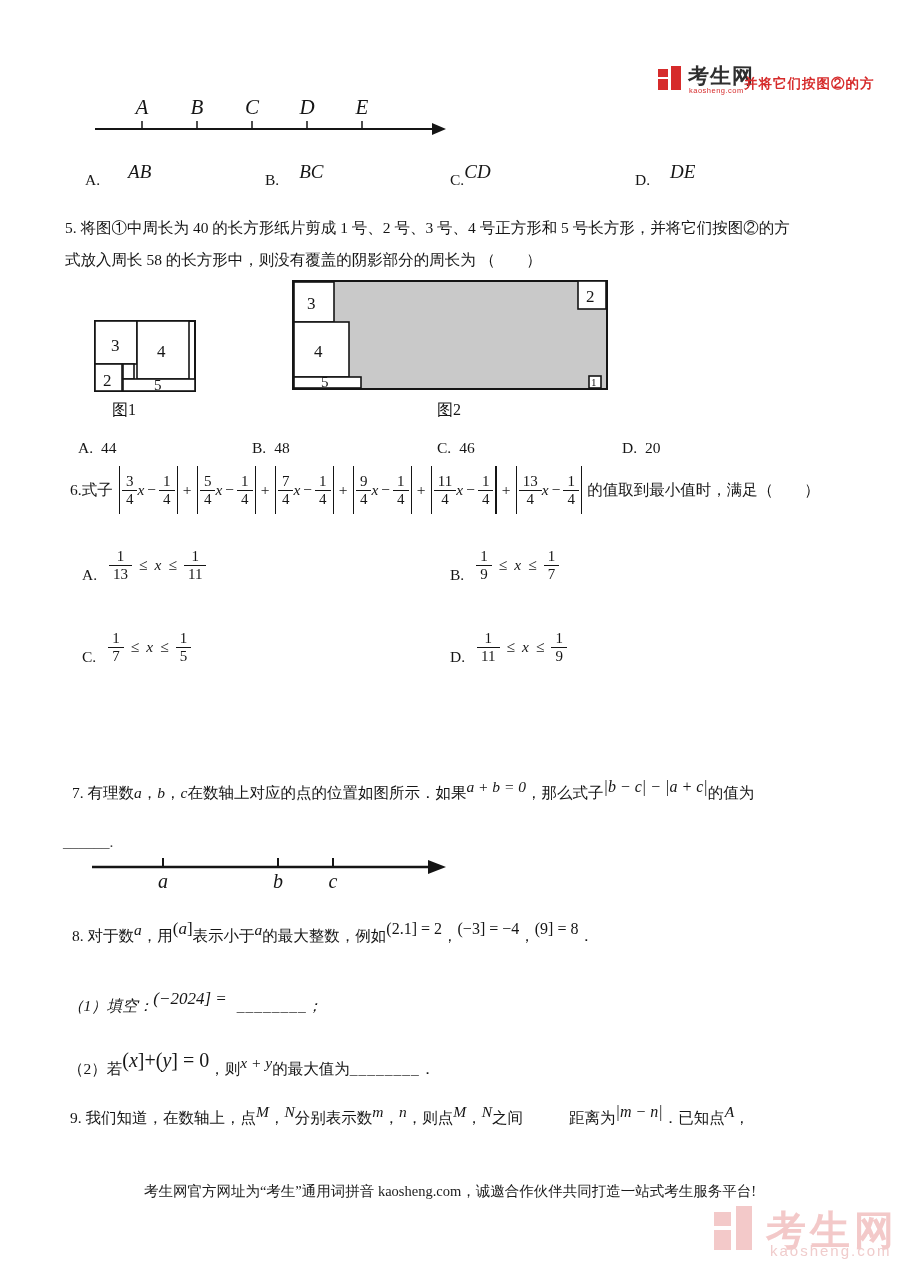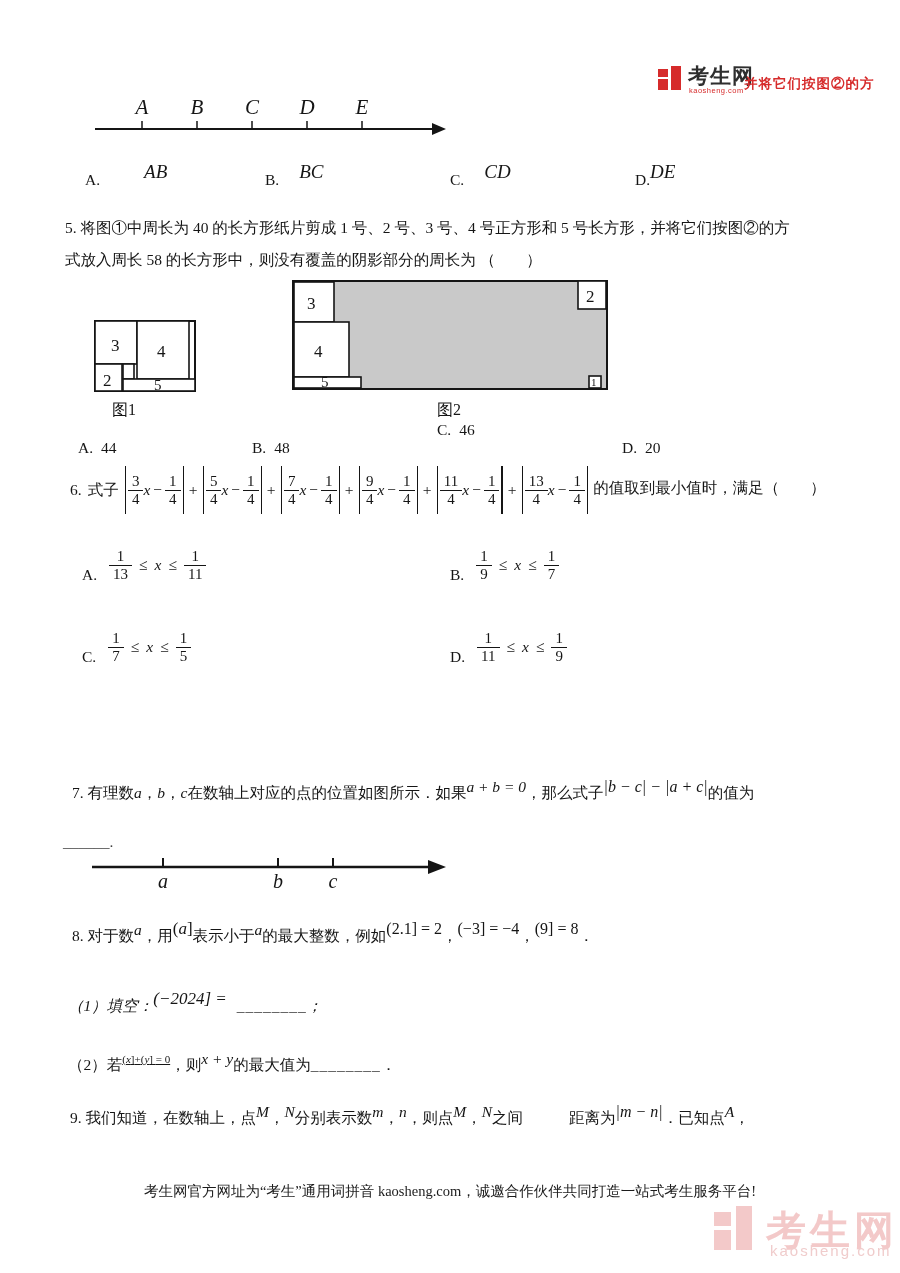--- a/index.html
+++ b/index.html
@@ -63,30 +63,30 @@
     <line x1="217" y1="29" x2="217" y2="37" stroke="#151515" stroke-width="1.5"></line>
     <line x1="272" y1="29" x2="272" y2="37" stroke="#151515" stroke-width="1.5"></line>
   </svg>
   <span class="abs mi" style="left:130px;top:95px;width:24px;text-align:center;font-size:21px;">A</span>
   <span class="abs mi" style="left:185px;top:95px;width:24px;text-align:center;font-size:21px;">B</span>
   <span class="abs mi" style="left:240px;top:95px;width:24px;text-align:center;font-size:21px;">C</span>
   <span class="abs mi" style="left:295px;top:95px;width:24px;text-align:center;font-size:21px;">D</span>
   <span class="abs mi" style="left:350px;top:95px;width:24px;text-align:center;font-size:21px;">E</span>
 
   <div class="abs cn" style="left:85px;top:167px;">
-    <span>A.</span><span class="mi raised" style="margin-left:44px;text-align:center;">AB</span>
+    <span>A.</span><span class="mi raised" style="margin-left:28px;text-align:center;">AB</span>
   </div>
   <div class="abs cn" style="left:265px;top:167px;">
     <span>B.</span><span class="mi raised" style="margin-left:20px;">BC</span>
   </div>
   <div class="abs cn" style="left:450px;top:167px;">
-    <span>C.</span><span class="mi raised" style="margin-left:20px;font-family:Liberation Serif, serif;">CD</span>
+    <span>C.</span><span class="mi raised" style="font-family:Liberation Serif, serif;">CD</span>
   </div>
   <div class="abs cn" style="left:635px;top:167px;">
-    <span>D.</span><span class="mi raised" style="">DE</span>
+    <span>D.</span><span class="mi raised" style="margin-left:20px;">DE</span>
   </div>
 
   <div class="abs cn" style="left:65px;top:218px;">5. 将图①中周长为 40 的长方形纸片剪成 1 号、2 号、3 号、4 号正方形和 5 号长方形，并将它们按图②的方</div>
   <div class="abs cn" style="left:65px;top:250px;">式放入周长 58 的长方形中，则没有覆盖的阴影部分的周长为 （　　）</div>
 
   <svg class="abs" style="left:94px;top:318px;" width="104" height="76">
     <rect x="1" y="3" width="100" height="70" fill="#fff" stroke="#151515" stroke-width="2"></rect>
     <rect x="1" y="3" width="42" height="43" fill="#fff" stroke="#151515" stroke-width="1.6"></rect>
     <rect x="43" y="3" width="52" height="58" fill="#fff" stroke="#151515" stroke-width="1.6"></rect>
     <rect x="1" y="46" width="27" height="27" fill="#fff" stroke="#151515" stroke-width="1.6"></rect>
@@ -113,30 +113,30 @@
     <text x="299" y="110" font-size="11">1</text>
   </svg>
   <div class="abs cn" style="left:437px;top:400px;font-size:16px;">图2</div>
 
   <div class="abs cn" style="left:78px;top:438px;">
     <span>A.</span><span style="margin-left:8px;">44</span>
   </div>
   <div class="abs cn" style="left:252px;top:438px;">
     <span>B.</span><span style="margin-left:8px;">48</span>
   </div>
-  <div class="abs cn" style="left:437px;top:420px;">
+  <div class="abs cn" style="left:437px;top:438px;">
     <span>C.</span><span style="margin-left:8px;">46</span>
   </div>
   <div class="abs cn" style="left:622px;top:438px;">
     <span>D.</span><span style="margin-left:8px;">20</span>
   </div>
 
   <div class="abs cn q6row" style="left:70px;top:462px;height:56px;">
     <span>6.</span>
-    <span style="margin:0 4px 0 6px;">式子</span>
+    <span style="margin:0 4px 0 0;">式子</span>
 
     <span class="term">
       <span class="vbar"></span>
       <span class="frac">
           <span class="n">3</span>
           <span class="d">4</span>
         </span>
       <span class="mi">x</span>
       <span class="op">−</span>
       <span class="frac">
@@ -213,21 +213,21 @@
           <span class="d">4</span>
         </span>
       <span class="mi">x</span>
       <span class="op">−</span>
       <span class="frac">
           <span class="n">1</span>
           <span class="d">4</span>
         </span>
       <span class="vbar"></span>
     </span>
-    <span style="margin-left:3px;font-family:Liberation Mono, monospace;">的值取到最小值时，满足（　　）</span>
+    <span style="margin-left:3px;">的值取到最小值时，满足（　　）</span>
   </div>
 
   <div class="abs cn optrow" style="left:82px;top:548px;">
     <span class="lbl">A.</span>
     <span class="ineq">
       <span class="frac">
           <span class="n">1</span>
           <span class="d">13</span>
         </span>
       <span>≤</span>
@@ -307,21 +307,21 @@
 
   <div class="abs cn" style="left:72px;top:925px;">
     <span>8. 对于数</span><span class="mi sup">a</span><span>，用</span><span class="sup8" style="font-size:17px;"><span>(</span><span class="mi">a</span><span>]</span></span><span>表示小于</span><span class="mi sup">a</span><span>的最大整数，例如</span><span class="sup8" style="font-size:16px;">(2.1] = 2</span><span>，</span><span class="sup8" style="font-size:16px;">(−3] = −4</span><span>，</span><span class="sup8" style="font-size:16px;">(9] = 8</span><span>．</span>
   </div>
 
   <div class="abs cn" style="left:68px;top:995px;font-style:italic;">
     <span>（1）填空：</span><span class="sup8" style="font-size:17px;"><span>(</span><span>−2024</span><span>]</span> <span>=</span></span><span style="margin-left:10px;letter-spacing:1px;color:#333;">________</span><span>；</span>
   </div>
 
   <div class="abs cn" style="left:68px;top:1055px;">
-    <span>（2）若</span><span class="sup8" style="font-size:11px;text-decoration:underline;"><span>(</span><span class="mi">x</span><span>]</span><span>+</span><span>(</span><span class="mi">y</span><span>]</span> <span>= 0</span></span><span>，则</span><span class="mi sup">x + y</span><span>的最大值为</span><span style="letter-spacing:1px;color:#333;">________</span><span>．</span>
+    <span>（2）若</span><span class="sup8" style="font-size:20px;"><span>(</span><span class="mi">x</span><span>]</span><span>+</span><span>(</span><span class="mi">y</span><span>]</span> <span>= 0</span></span><span>，则</span><span class="mi sup">x + y</span><span>的最大值为</span><span style="letter-spacing:1px;color:#333;">________</span><span>．</span>
   </div>
 
   <div class="abs cn" style="left:70px;top:1108px;">
     <span>9. 我们知道，在数轴上，点</span><span class="mi sup">M</span><span>，</span><span class="mi sup">N</span><span>分别表示数</span><span class="mi sup">m</span><span>，</span><span class="mi sup">n</span><span>，则点</span><span class="mi sup">M</span><span>，</span><span class="mi sup">N</span><span>之间</span><span class="gapsp"></span><span>距离为</span><span class="mi sup" style="font-size:16px;">|m − n|</span><span>．已知点</span><span class="mi sup">A</span><span>，</span>
   </div>
 
   <div class="abs footer" style="left:0;top:1182px;">考生网官方网址为“考生”通用词拼音 kaosheng.com，诚邀合作伙伴共同打造一站式考生服务平台!</div>
 
   <div class="abs" style="left:714px;top:1206px;">
     <svg width="44" height="50" viewBox="0 0 44 50" style="vertical-align:middle;">

